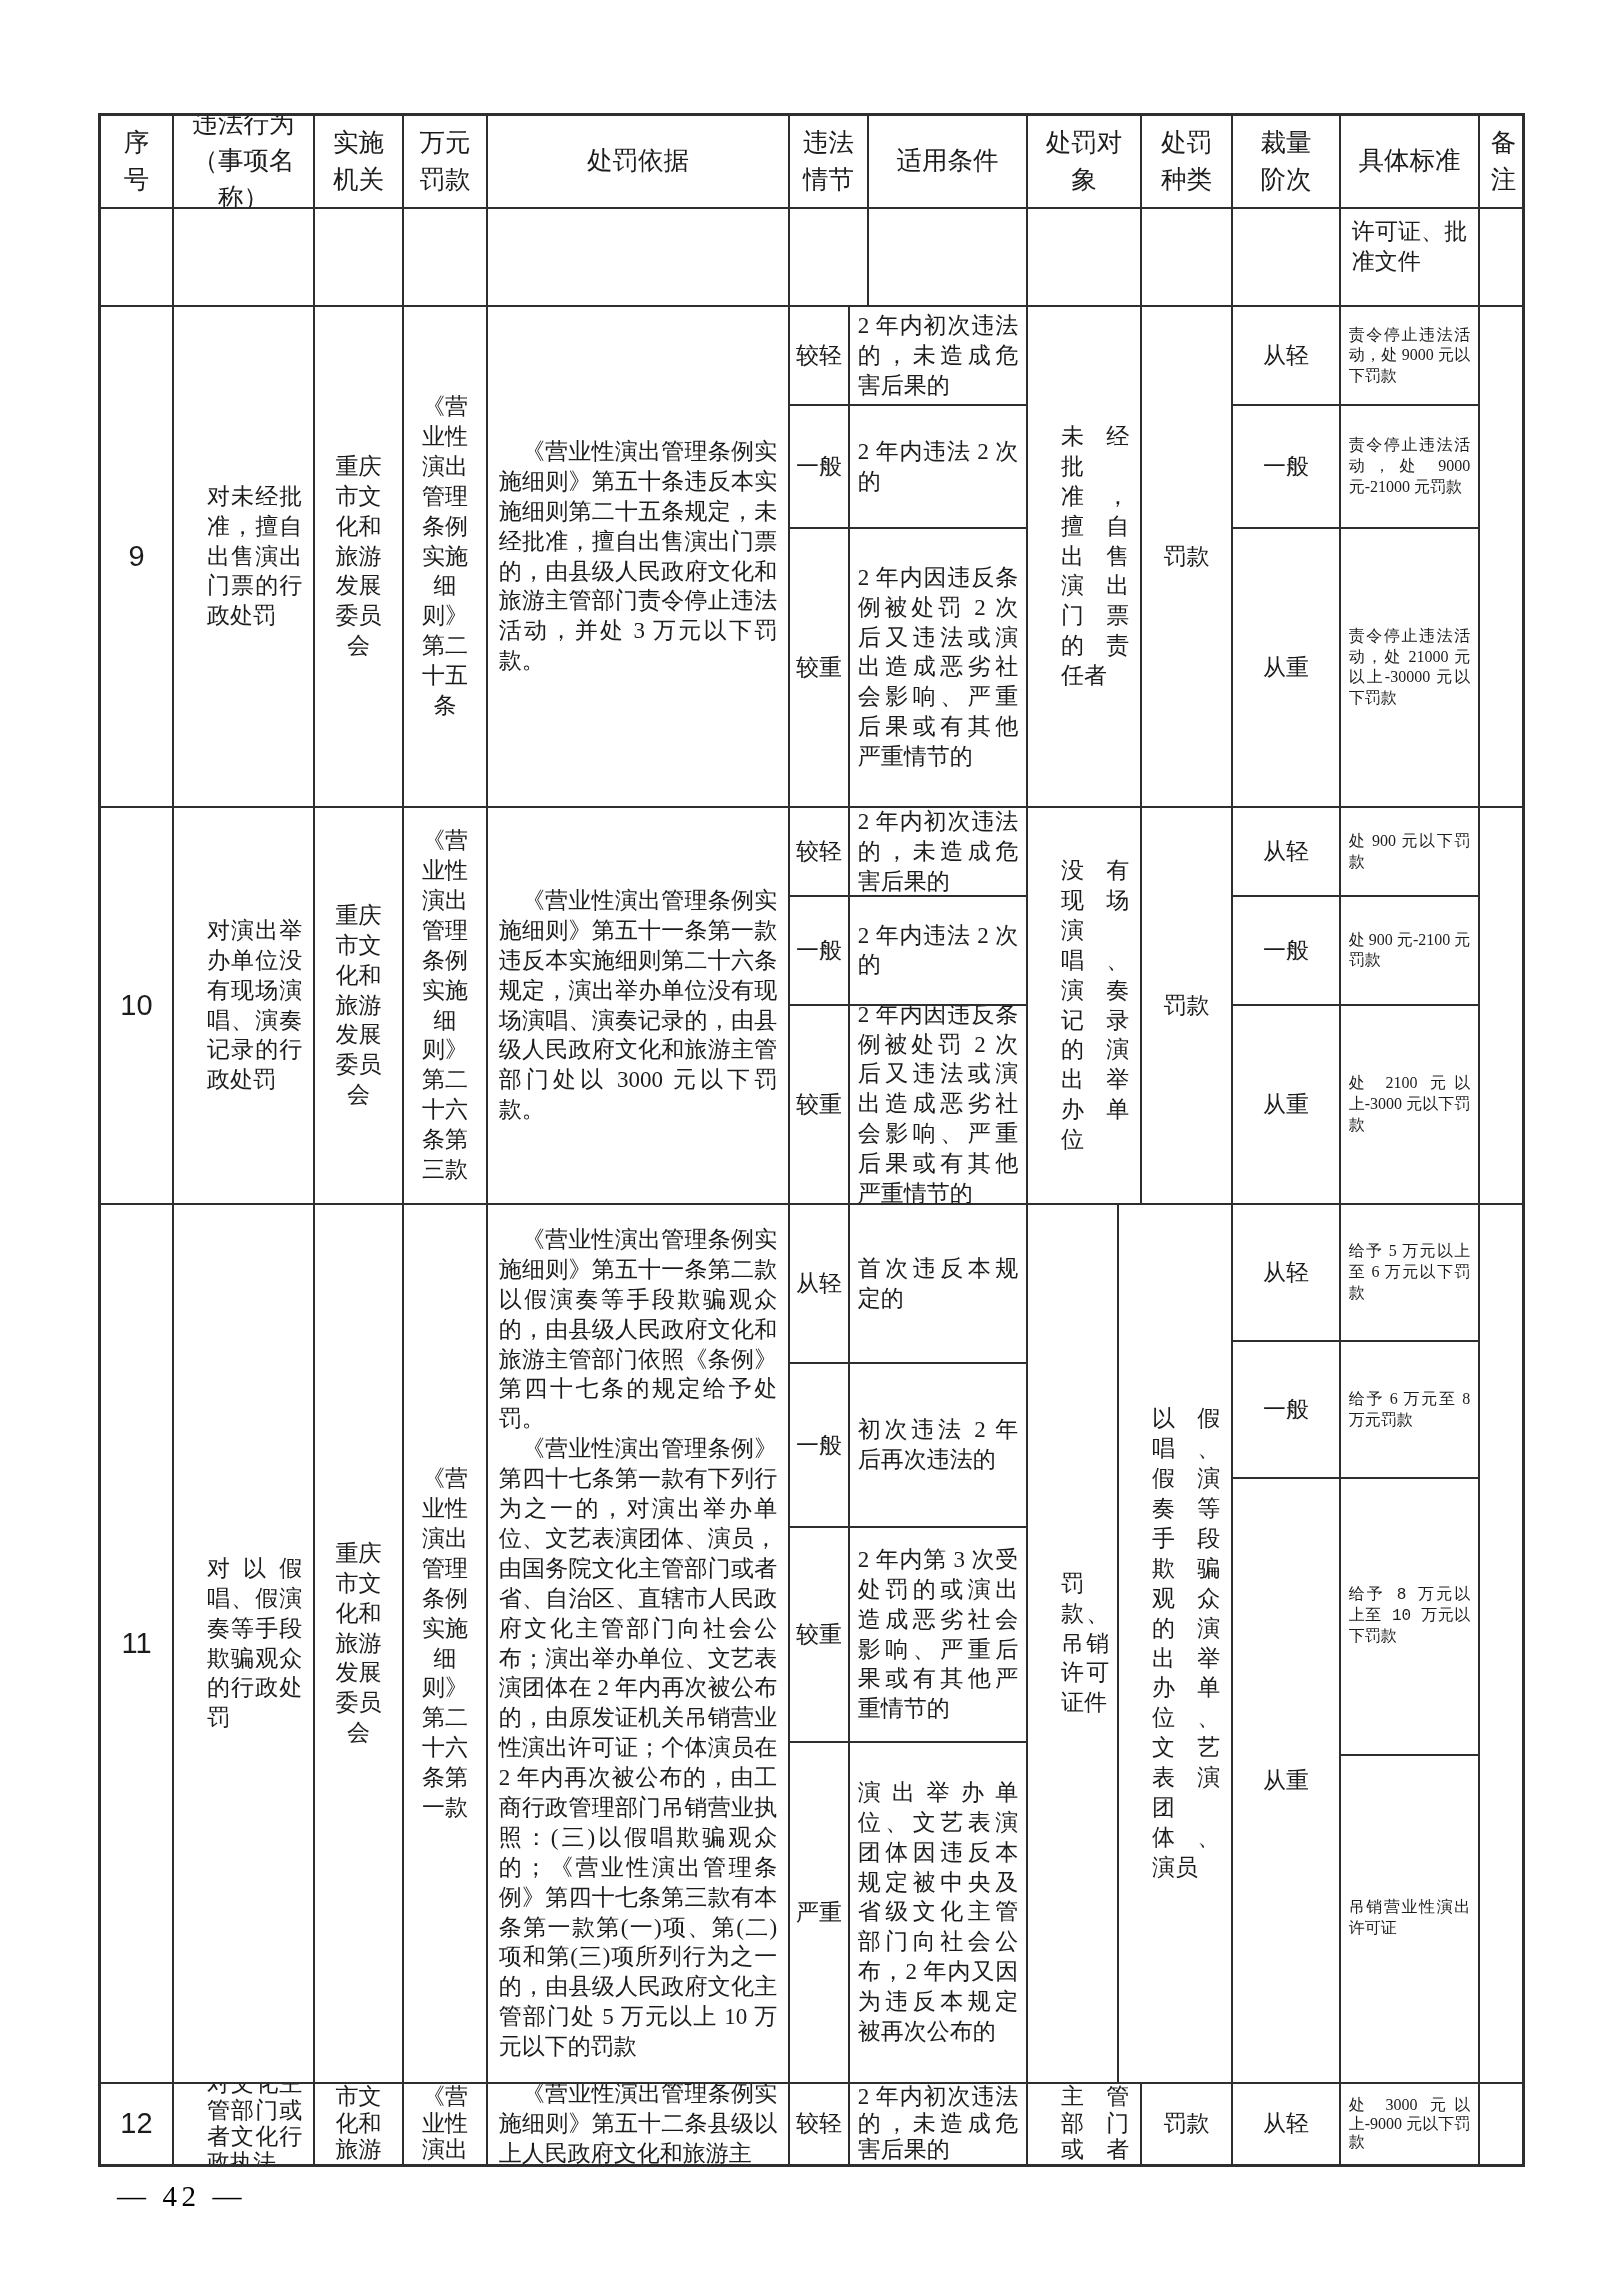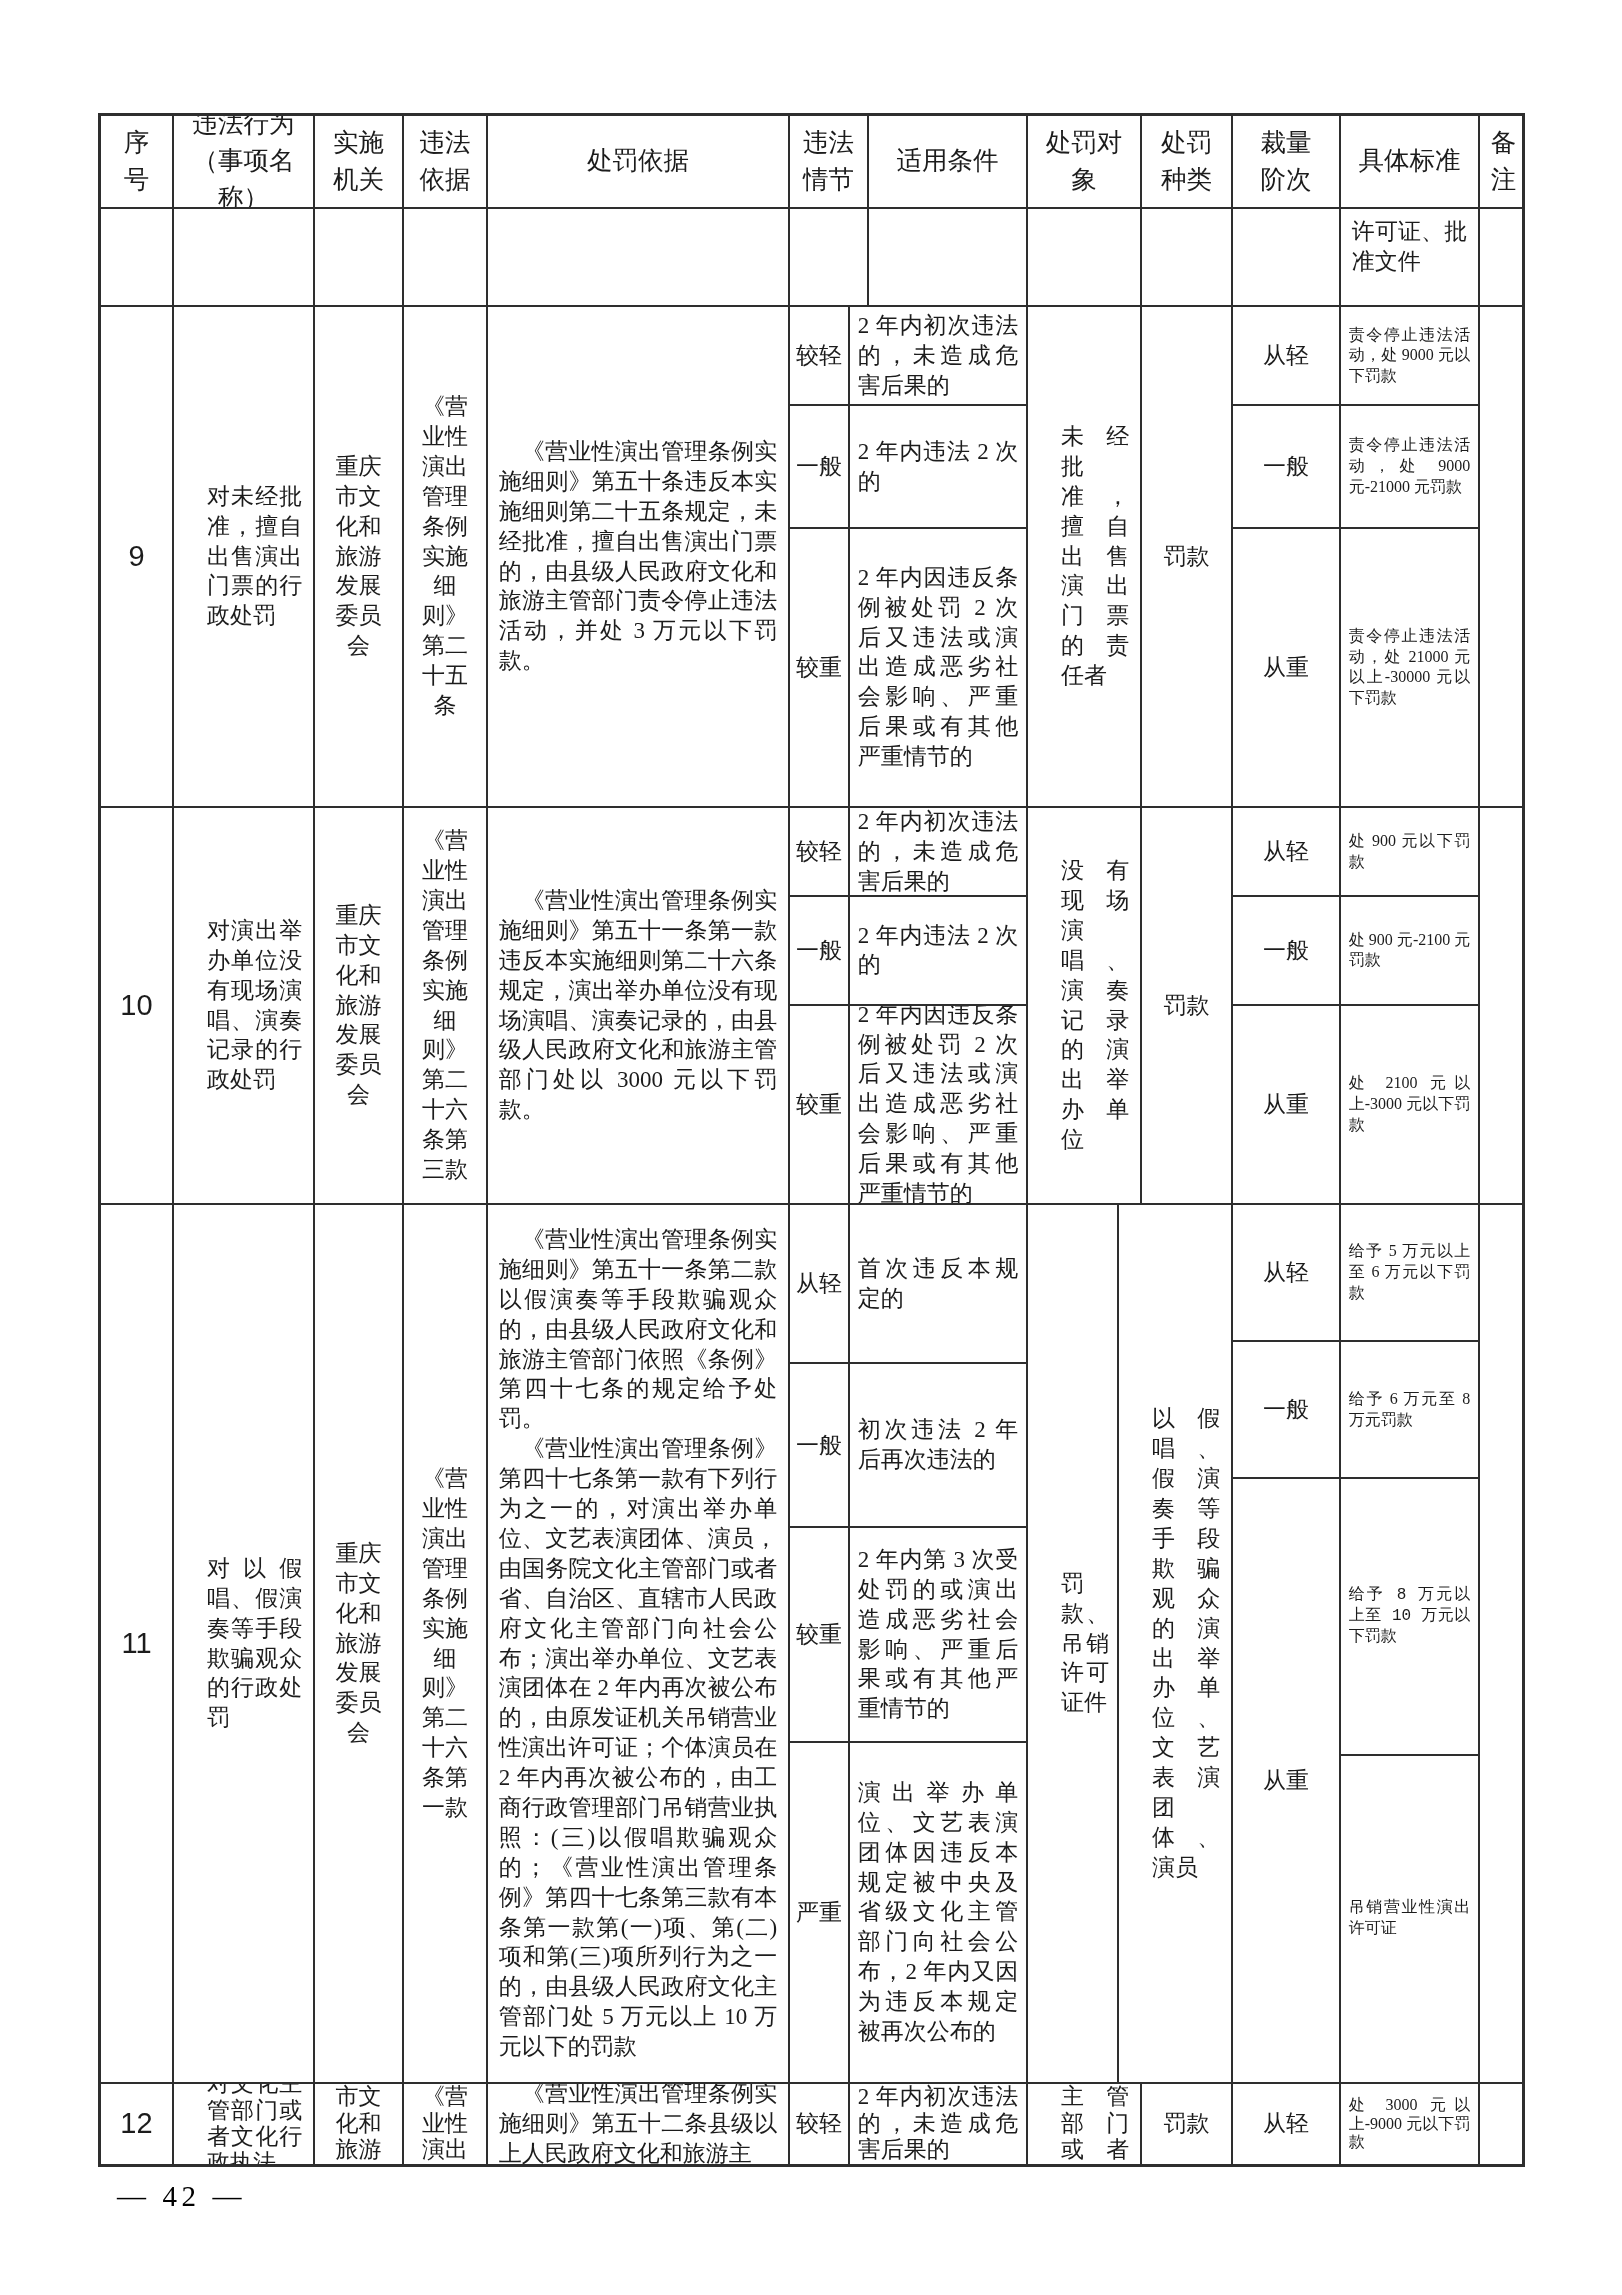--- a/index.html
+++ b/index.html
@@ -63,21 +63,21 @@
 </head>
 <body>
 
 <div class="page">
   <div class="tbl">
 
     <div class="row hdr" style="height:93px">
       <div class="c cw1">序号</div>
       <div class="c cw2">违法行为（事项名称）</div>
       <div class="c cw3">实施机关</div>
-      <div class="c cw4">违法依据</div>
+      <div class="c cw4">万元罚款</div>
       <div class="c cw5">处罚依据</div>
       <div class="c cw6">违法情节</div>
       <div class="c cw7">适用条件</div>
       <div class="c cw8">处罚对象</div>
       <div class="c cw9">处罚种类</div>
       <div class="c cw10">裁量阶次</div>
       <div class="c cw11">具体标准</div>
       <div class="c cw12 last">备注</div>
     </div>
 

